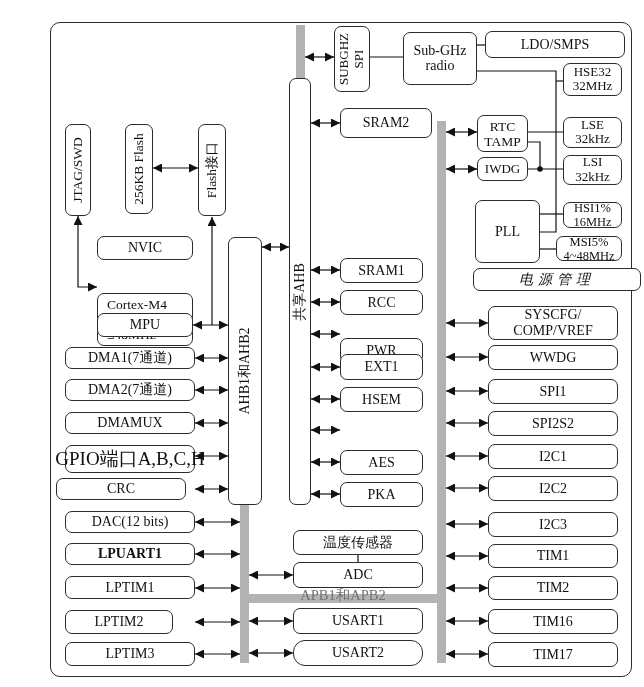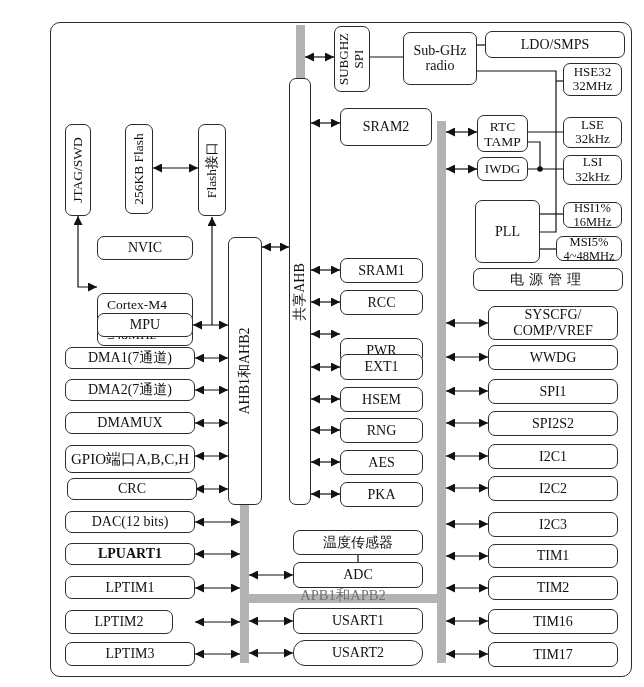--- a/index.html
+++ b/index.html
@@ -133,26 +133,26 @@
       <div class="node" style="left: 65px; top: 379px; width: 130px; height: 22px;">
         <div class="lbl">
           <span class="line">DMA2(7通道)</span>
         </div>
       </div>
       <div class="node" style="left: 65px; top: 412px; width: 130px; height: 22px;">
         <div class="lbl">
           <span class="line">DMAMUX</span>
         </div>
       </div>
-      <div class="node" style="left: 65px; top: 445px; width: 130px; height: 28px; font-size: 15px;">
+      <div class="node" style="left: 65px; top: 445px; width: 130px; height: 28px; font-size: 19px;">
         <div class="lbl">
           <span class="line">GPIO端口A,B,C,H</span>
         </div>
       </div>
-      <div class="node" style="left: 67px; top: 478px; width: 130px; height: 22px;">
+      <div class="node" style="left: 56px; top: 478px; width: 130px; height: 22px;">
         <div class="lbl">
           <span class="line">CRC</span>
         </div>
       </div>
       <div class="node" style="left: 65px; top: 511px; width: 130px; height: 22px;">
         <div class="lbl">
           <span class="line">DAC(12 bits)</span>
         </div>
       </div>
       <div class="node" style="left: 65px; top: 543px; width: 130px; height: 22px; font-weight: bold;">
@@ -195,21 +195,21 @@
         <div class="lbl">
           <span class="line">Sub-GHz</span>
           <span class="line">radio</span>
         </div>
       </div>
       <div class="node" style="left: 485px; top: 31px; width: 140px; height: 27px;">
         <div class="lbl">
           <span class="line">LDO/SMPS</span>
         </div>
       </div>
-      <div class="node" style="left: 340px; top: 108px; width: 92px; height: 38px;">
+      <div class="node" style="left: 340px; top: 108px; width: 92px; height: 30px;">
         <div class="lbl">
           <span class="line">SRAM2</span>
         </div>
       </div>
       <div class="node" style="left: 340px; top: 258px; width: 83px; height: 25px;">
         <div class="lbl">
           <span class="line">SRAM1</span>
         </div>
       </div>
       <div class="node" style="left: 340px; top: 290px; width: 83px; height: 25px;">
@@ -223,25 +223,20 @@
         </div>
       </div>
       <div class="node" style="left: 340px; top: 354px; width: 83px; height: 26px;">
         <div class="lbl">
           <span class="line">EXT1</span>
         </div>
       </div>
       <div class="node" style="left: 340px; top: 387px; width: 83px; height: 25px;">
         <div class="lbl">
           <span class="line">HSEM</span>
-        </div>
-      </div>
-      <div class="node" style="left: 340px; top: 418px; width: 83px; height: 25px;">
-        <div class="lbl">
-          <span class="line">RNG</span>
         </div>
       </div>
       <div class="node" style="left: 340px; top: 450px; width: 83px; height: 25px;">
         <div class="lbl">
           <span class="line">AES</span>
         </div>
       </div>
       <div class="node" style="left: 340px; top: 482px; width: 83px; height: 25px;">
         <div class="lbl">
           <span class="line">PKA</span>
@@ -276,21 +271,21 @@
       <div class="node" style="left: 477px; top: 157px; width: 51px; height: 24px; font-size: 13px;">
         <div class="lbl">
           <span class="line">IWDG</span>
         </div>
       </div>
       <div class="node" style="left: 475px; top: 200px; width: 65px; height: 63px;">
         <div class="lbl">
           <span class="line">PLL</span>
         </div>
       </div>
-      <div class="node" style="left: 473px; top: 268px; width: 150px; height: 23px; letter-spacing: 5px;">
+      <div class="node" style="left: 473px; top: 268px; width: 168px; height: 23px; letter-spacing: 5px; font-style: italic;">
         <div class="lbl">
           <span class="line">电源管理</span>
         </div>
       </div>
       <div class="node" style="left: 563px; top: 63px; width: 59px; height: 33px; font-size: 13px;">
         <div class="lbl">
           <span class="line">HSE32</span>
           <span class="line">32MHz</span>
         </div>
       </div>

